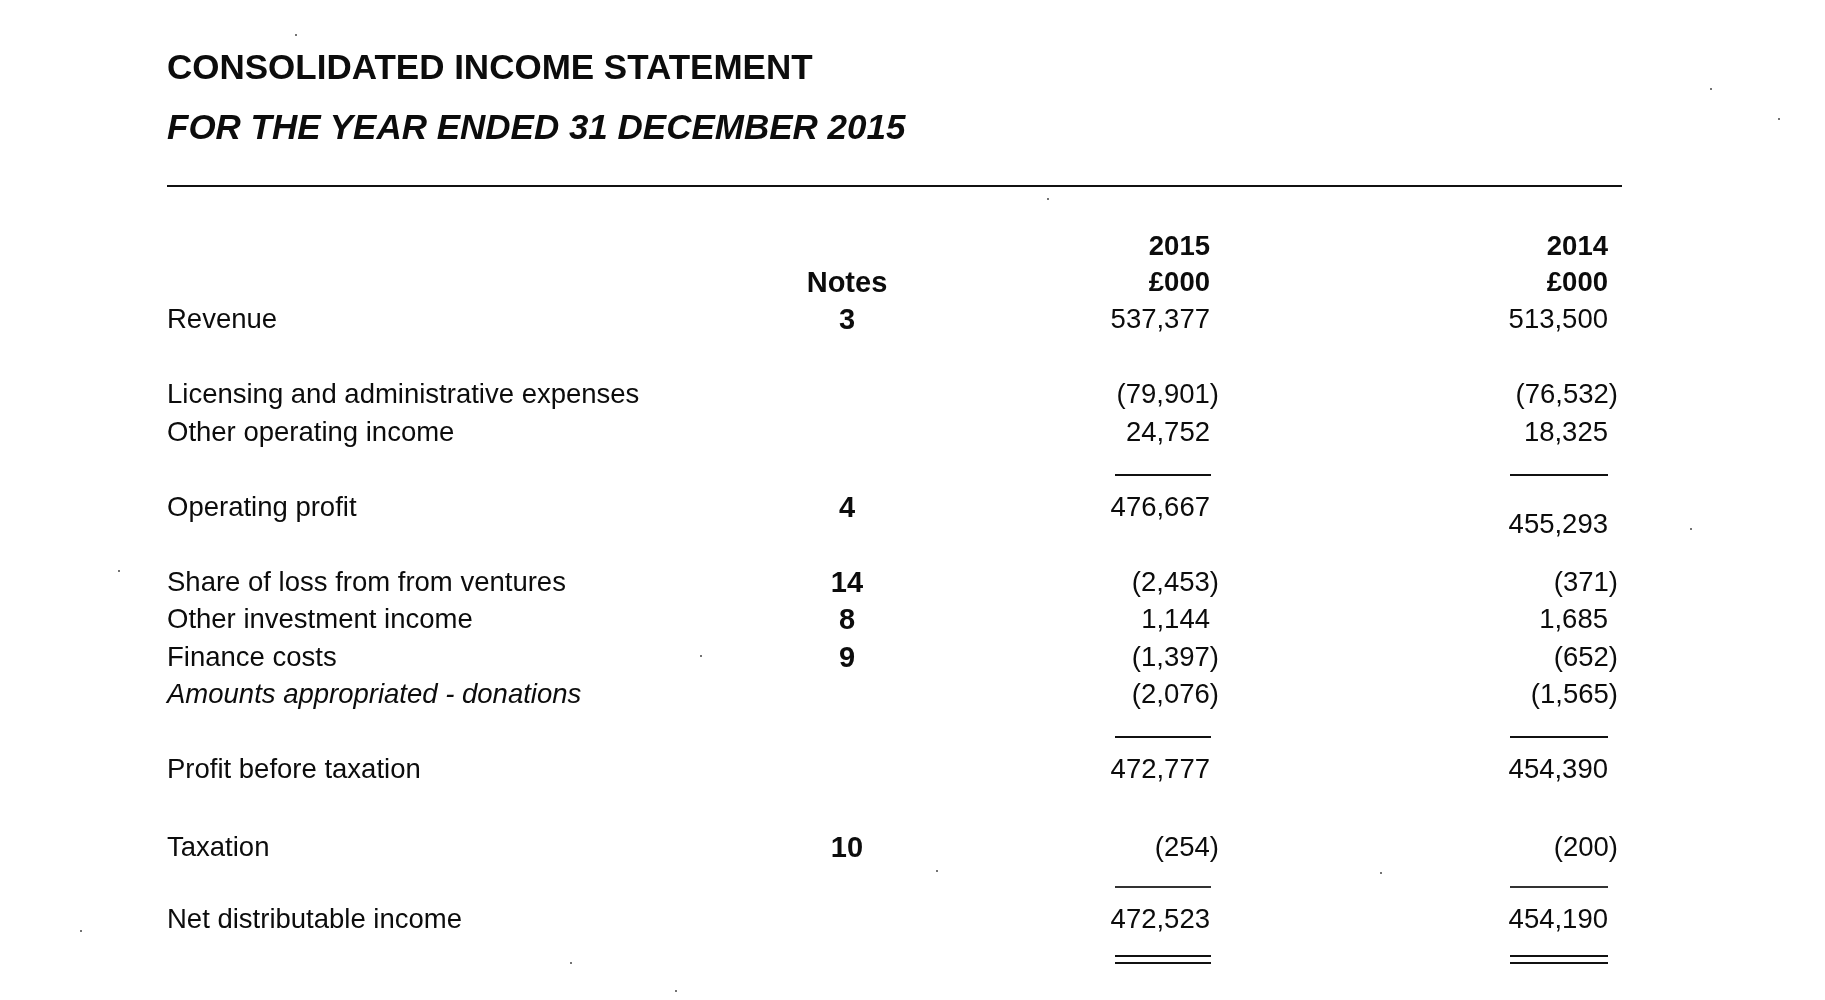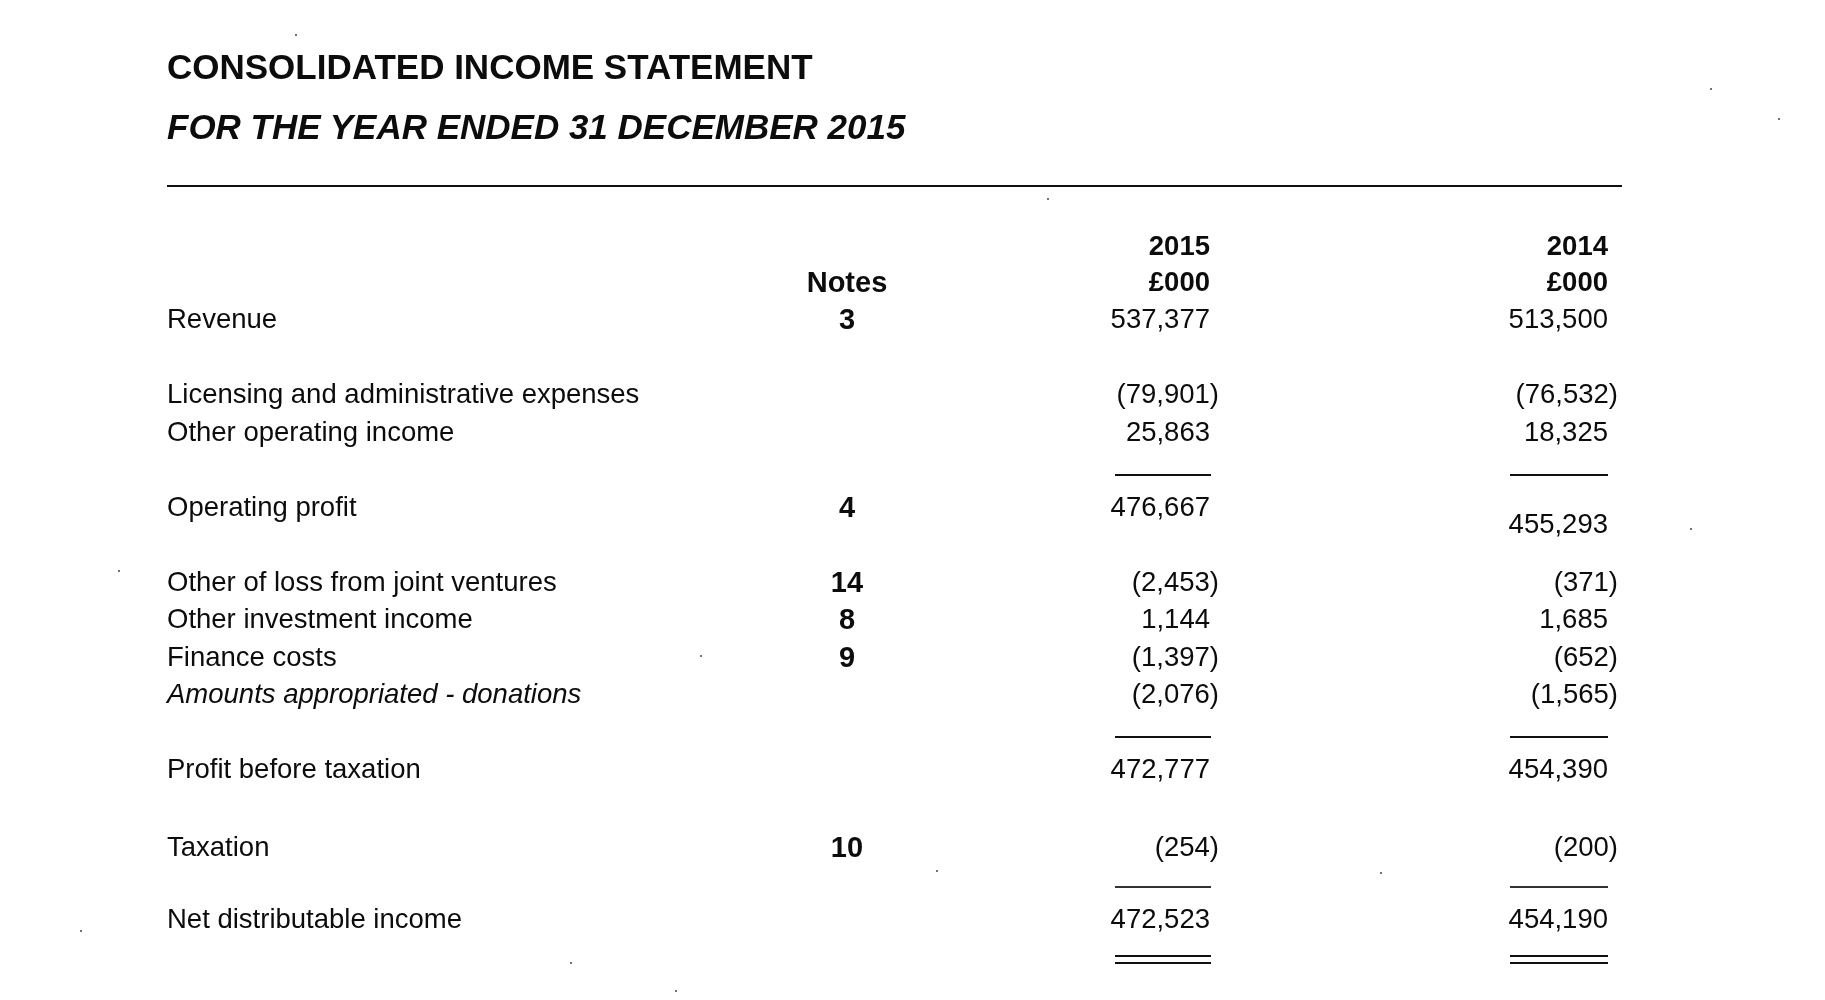--- a/index.html
+++ b/index.html
@@ -46,32 +46,32 @@
   <div class="abs label" style="top:305px;">Revenue</div>
   <div class="abs note" style="top:305px;">3</div>
   <div class="abs num c2015" style="top:305px;">537,377</div>
   <div class="abs num c2014" style="top:305px;">513,500</div>
 
   <div class="abs label" style="top:380px;">Licensing and administrative expenses</div>
   <div class="abs num c2015" style="top:380px; left:1019px;">(79,901)</div>
   <div class="abs num c2014" style="top:380px; left:1418px;">(76,532)</div>
 
   <div class="abs label" style="top:418px;">Other operating income</div>
-  <div class="abs num c2015" style="top:418px;">25,863</div>
+  <div class="abs num c2015" style="top:418px;">24,752</div>
   <div class="abs num c2014" style="top:418px;">18,325</div>
 
   <div class="rule r2015" style="top:474px;"></div>
   <div class="rule r2014" style="top:474px;"></div>
 
   <div class="abs label bold" style="top:493px;">Operating profit</div>
   <div class="abs note" style="top:493px;">4</div>
   <div class="abs num c2015" style="top:493px;">476,667</div>
   <div class="abs num c2014" style="top:510px;text-align:right;">455,293</div>
 
-  <div class="abs label" style="top:568px;">Other of loss from joint ventures</div>
+  <div class="abs label" style="top:568px;">Share of loss from from ventures</div>
   <div class="abs note" style="top:568px;">14</div>
   <div class="abs num c2015" style="top:568px; left:1019px;text-align:right;">(2,453)</div>
   <div class="abs num c2014" style="top:568px; left:1418px;">(371)</div>
 
   <div class="abs label" style="top:605px;">Other investment income</div>
   <div class="abs note" style="top:605px;">8</div>
   <div class="abs num c2015" style="top:605px;">1,144</div>
   <div class="abs num c2014" style="top:605px;">1,685</div>
 
   <div class="abs label" style="top:643px;">Finance costs</div>

